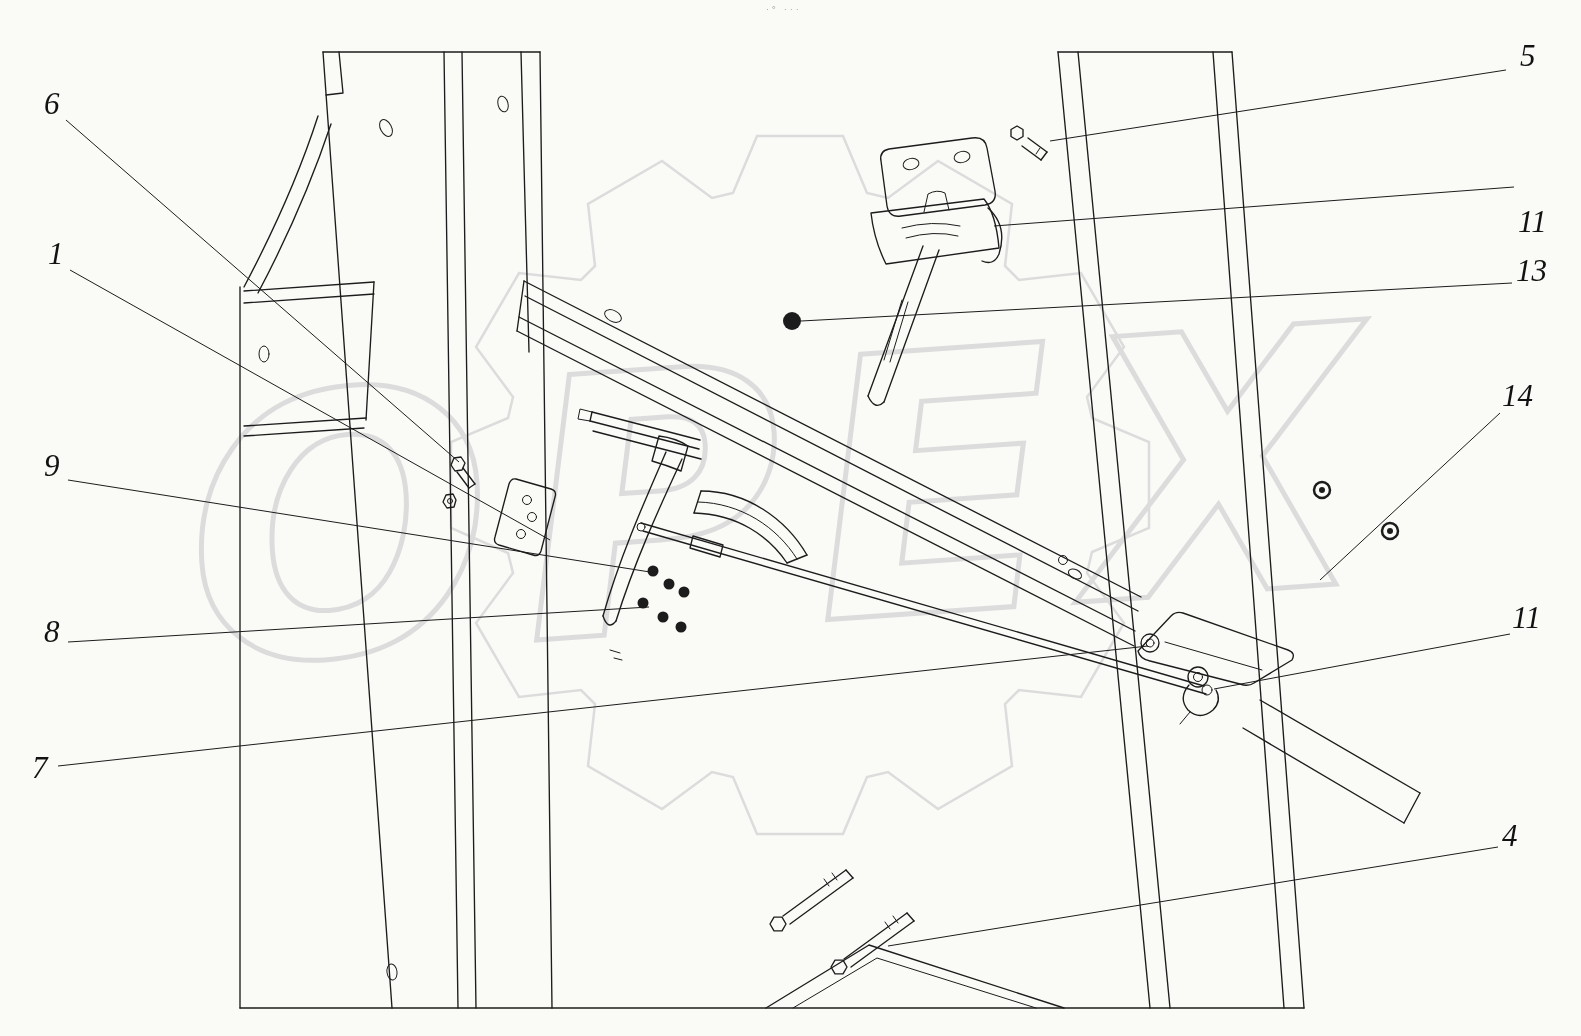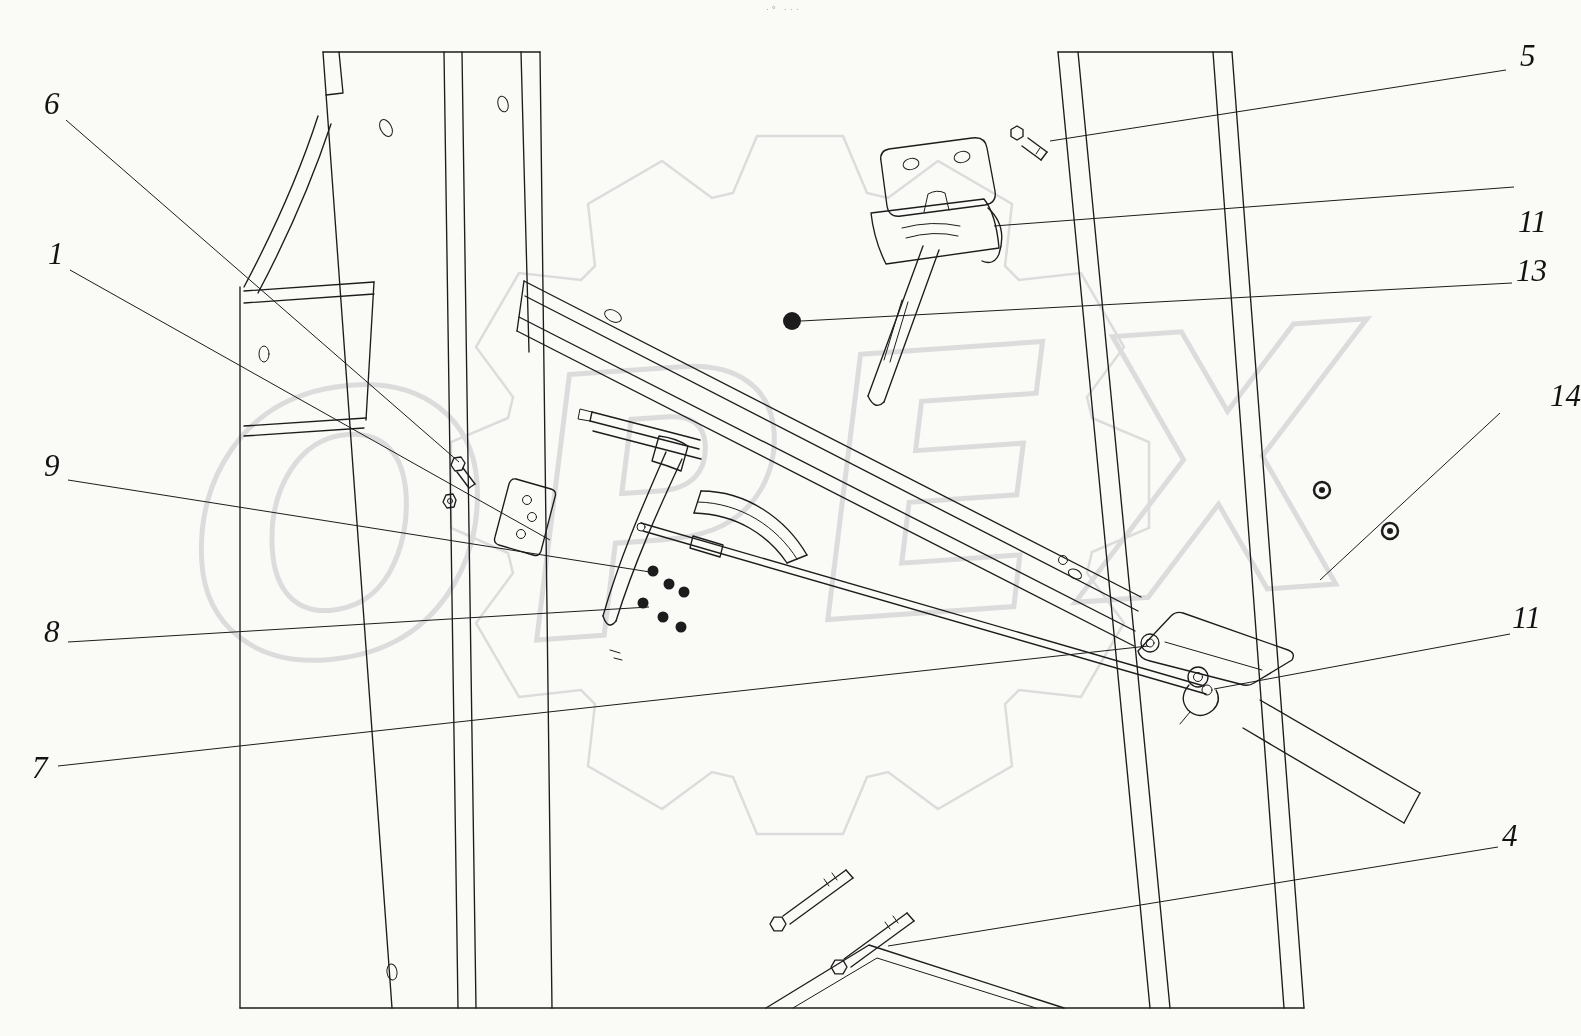--- a/index.html
+++ b/index.html
@@ -248,18 +248,18 @@
 
   <div>
     <div class="callout" style="left:44px;  top:88px;">6</div>
     <div class="callout" style="left:48px;  top:238px;">1</div>
     <div class="callout" style="left:44px;  top:450px;">9</div>
     <div class="callout" style="left:44px;  top:616px;">8</div>
     <div class="callout" style="left:32px;  top:752px;">7</div>
     <div class="callout" style="left:1520px;top:40px;">5</div>
     <div class="callout" style="left:1518px;top:162px;margin-top:44px;">11</div>
     <div class="callout" style="left:1516px;top:255px;">13</div>
-    <div class="callout" style="left:1550px;top:380px;">14</div>
+    <div class="callout" style="left:1502px;top:380px;">14</div>
     <div class="callout" style="left:1512px;top:602px;">11</div>
     <div class="callout" style="left:1502px;top:820px;">4</div>
   </div>
 
 </div>
 
 </body></html>

